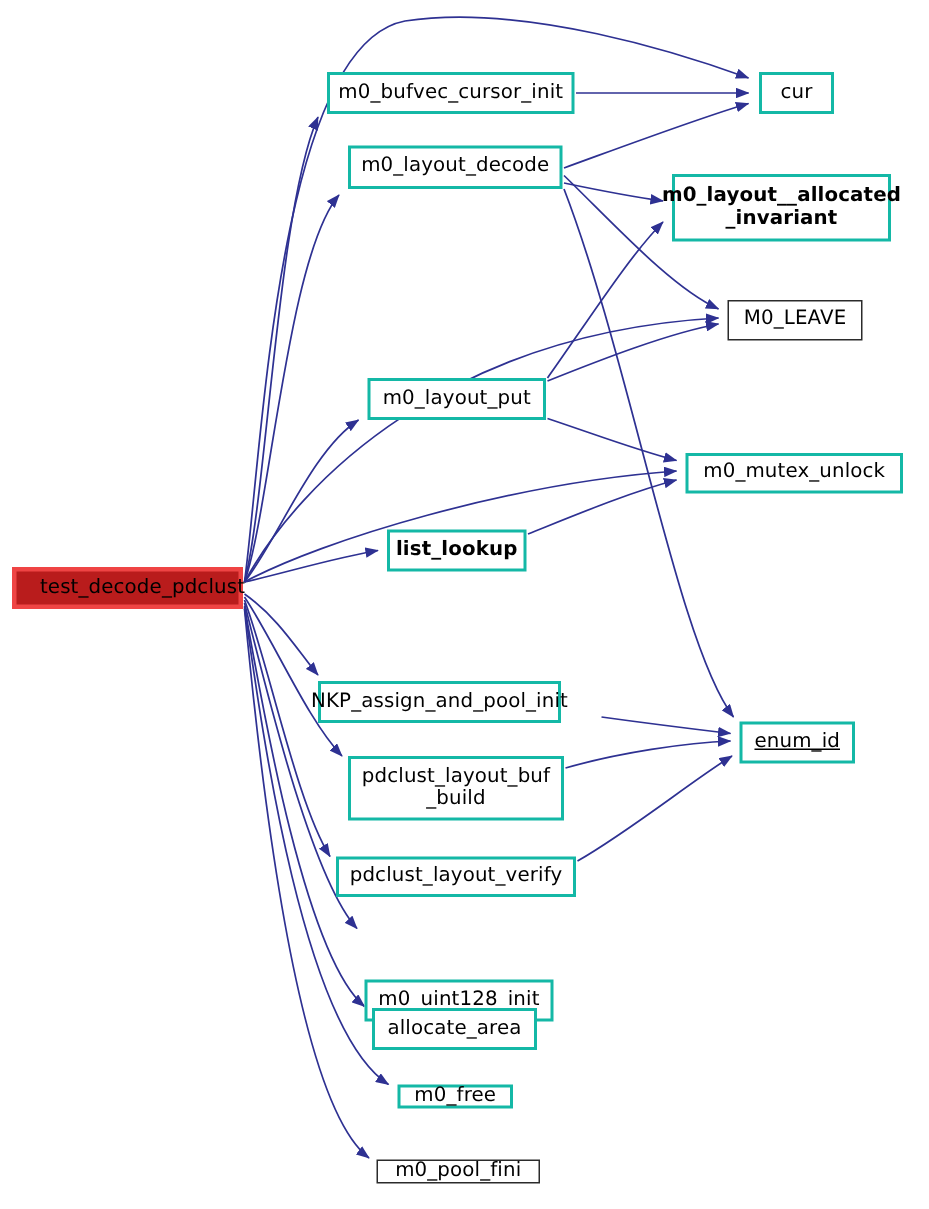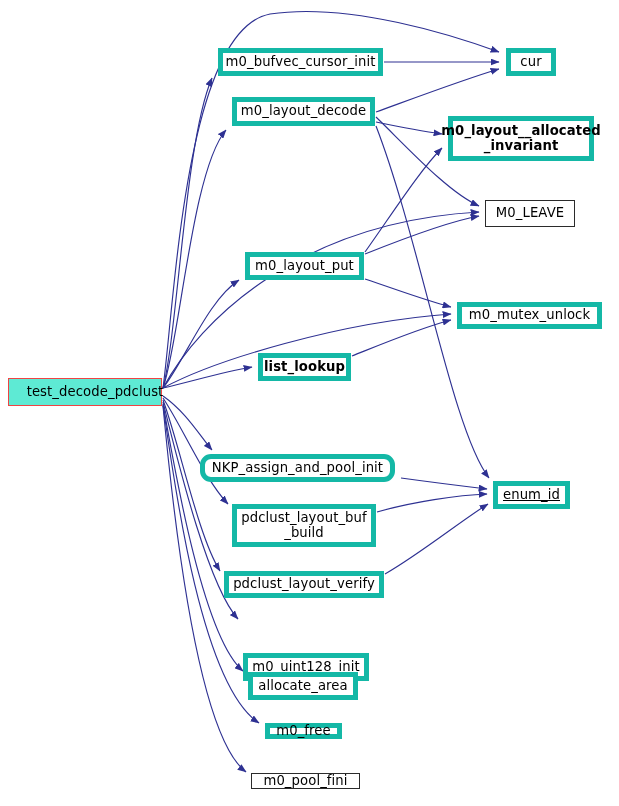--- a/index.html
+++ b/index.html
@@ -24,33 +24,33 @@
   }
   .gnode {
     position: absolute;
     box-sizing: border-box;
     display: flex;
     align-items: center;
     justify-content: center;
     text-align: center;
     line-height: 1.12;
     background: #ffffff;
-    border: 5px solid #14b8a6;
+    border: 2px solid #14b8a6;
     color: #000000;
     font-size: 13.2px;
     letter-spacing: 0.1px;
     white-space: pre-line;
     z-index: 5;
   }
   .gnode.plain {
     border: 1px solid #2b2b2b;
   }
   .gnode.root {
-    background: #5eead4;
-    border: 1px solid #ef4444;
+    background: #b91c1c;
+    border: 3px solid #ef4444;
     padding-left: 20px;
   }
 </style>
 </head>
 <body>
 
 <div id="graph-root">
   <svg id="edge-layer" viewBox="0 0 619 806" xmlns="http://www.w3.org/2000/svg">
     <defs>
       <marker id="arrowhead" markerWidth="9" markerHeight="7" refX="8.4" refY="3.5" orient="auto" markerUnits="userSpaceOnUse">
@@ -90,21 +90,21 @@
       <div class="gnode root" style="left: 8px; top: 378px; width: 154px; height: 28px;">test_decode_pdclust</div>
       <div class="gnode" style="left: 218px; top: 48px; width: 165px; height: 28px;">m0_bufvec_cursor_init</div>
       <div class="gnode" style="left: 506px; top: 48px; width: 50px; height: 28px;">cur</div>
       <div class="gnode" style="left: 232px; top: 97px; width: 143px; height: 29px;">m0_layout_decode</div>
       <div class="gnode" style="left: 448px; top: 116px; width: 146px; height: 45px; font-weight: bold;">m0_layout__allocated
 _invariant</div>
       <div class="gnode plain" style="left: 485px; top: 200px; width: 90px; height: 27px;">M0_LEAVE</div>
       <div class="gnode" style="left: 245px; top: 252px; width: 119px; height: 28px;">m0_layout_put</div>
       <div class="gnode" style="left: 457px; top: 302px; width: 145px; height: 27px;">m0_mutex_unlock</div>
       <div class="gnode" style="left: 258px; top: 353px; width: 93px; height: 28px; font-weight: bold;">list_lookup</div>
-      <div class="gnode" style="left: 200px; top: 454px; width: 195px; height: 28px; border-radius: 11px;">NKP_assign_and_pool_init</div>
+      <div class="gnode" style="left: 212px; top: 454px; width: 162px; height: 28px;">NKP_assign_and_pool_init</div>
       <div class="gnode" style="left: 493px; top: 481px; width: 77px; height: 28px; text-decoration: underline;">enum_id</div>
       <div class="gnode" style="left: 232px; top: 504px; width: 144px; height: 43px;">pdclust_layout_buf
 _build</div>
       <div class="gnode" style="left: 224px; top: 571px; width: 160px; height: 27px;">pdclust_layout_verify</div>
       <div class="gnode" style="left: 243px; top: 621px; width: 126px; height: 28px; margin-top: 32px;">m0_uint128_init</div>
       <div class="gnode" style="left: 248px; top: 672px; width: 110px; height: 28px;">allocate_area</div>
       <div class="gnode" style="left: 265px; top: 723px; width: 77px; height: 16px;">m0_free</div>
       <div class="gnode plain" style="left: 251px; top: 773px; width: 109px; height: 16px;">m0_pool_fini</div>
     </div>
 </div>

